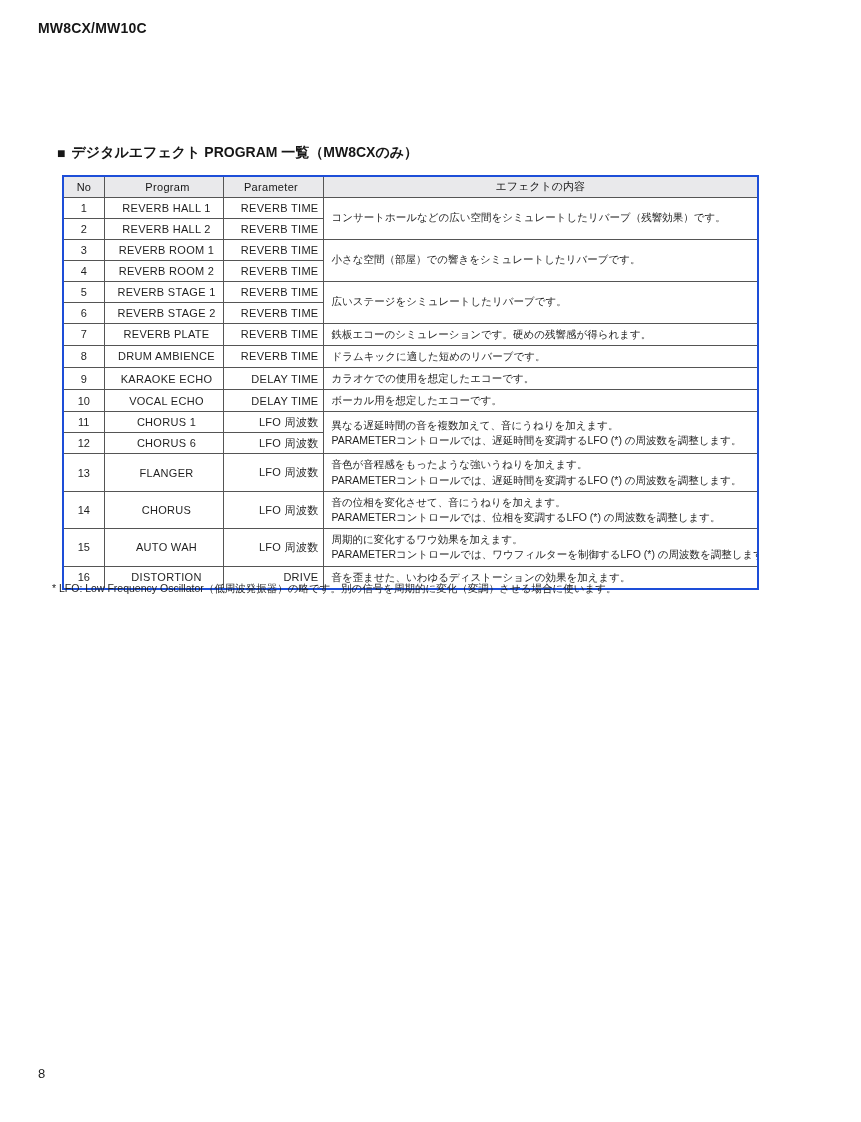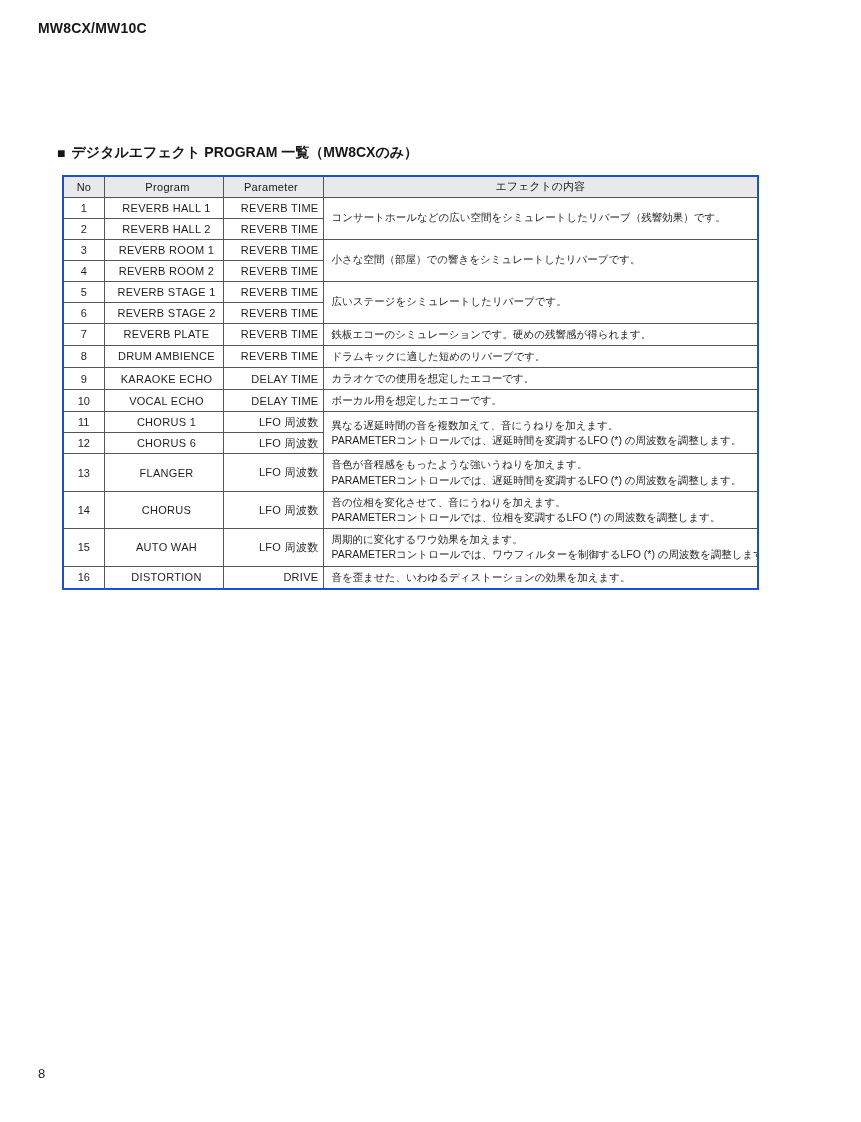--- a/index.html
+++ b/index.html
@@ -232,16 +232,17 @@
           <td class="col-no">16</td>
           <td class="col-program">DISTORTION</td>
           <td class="col-parameter">DRIVE</td>
           <td class="col-desc" rowspan="1">
             <div class="desc-line">音を歪ませた、いわゆるディストーションの効果を加えます。</div>
           </td>
         </tr>
       </tbody>
   </table>
 
+  <div class="footnote">* LFO: Low Frequency Oscillator（低周波発振器）の略です。別の信号を周期的に変化（変調）させる場合に使います。</div>
 
   <div class="page-number">8</div>
 
 </div>
 
 </body></html>

